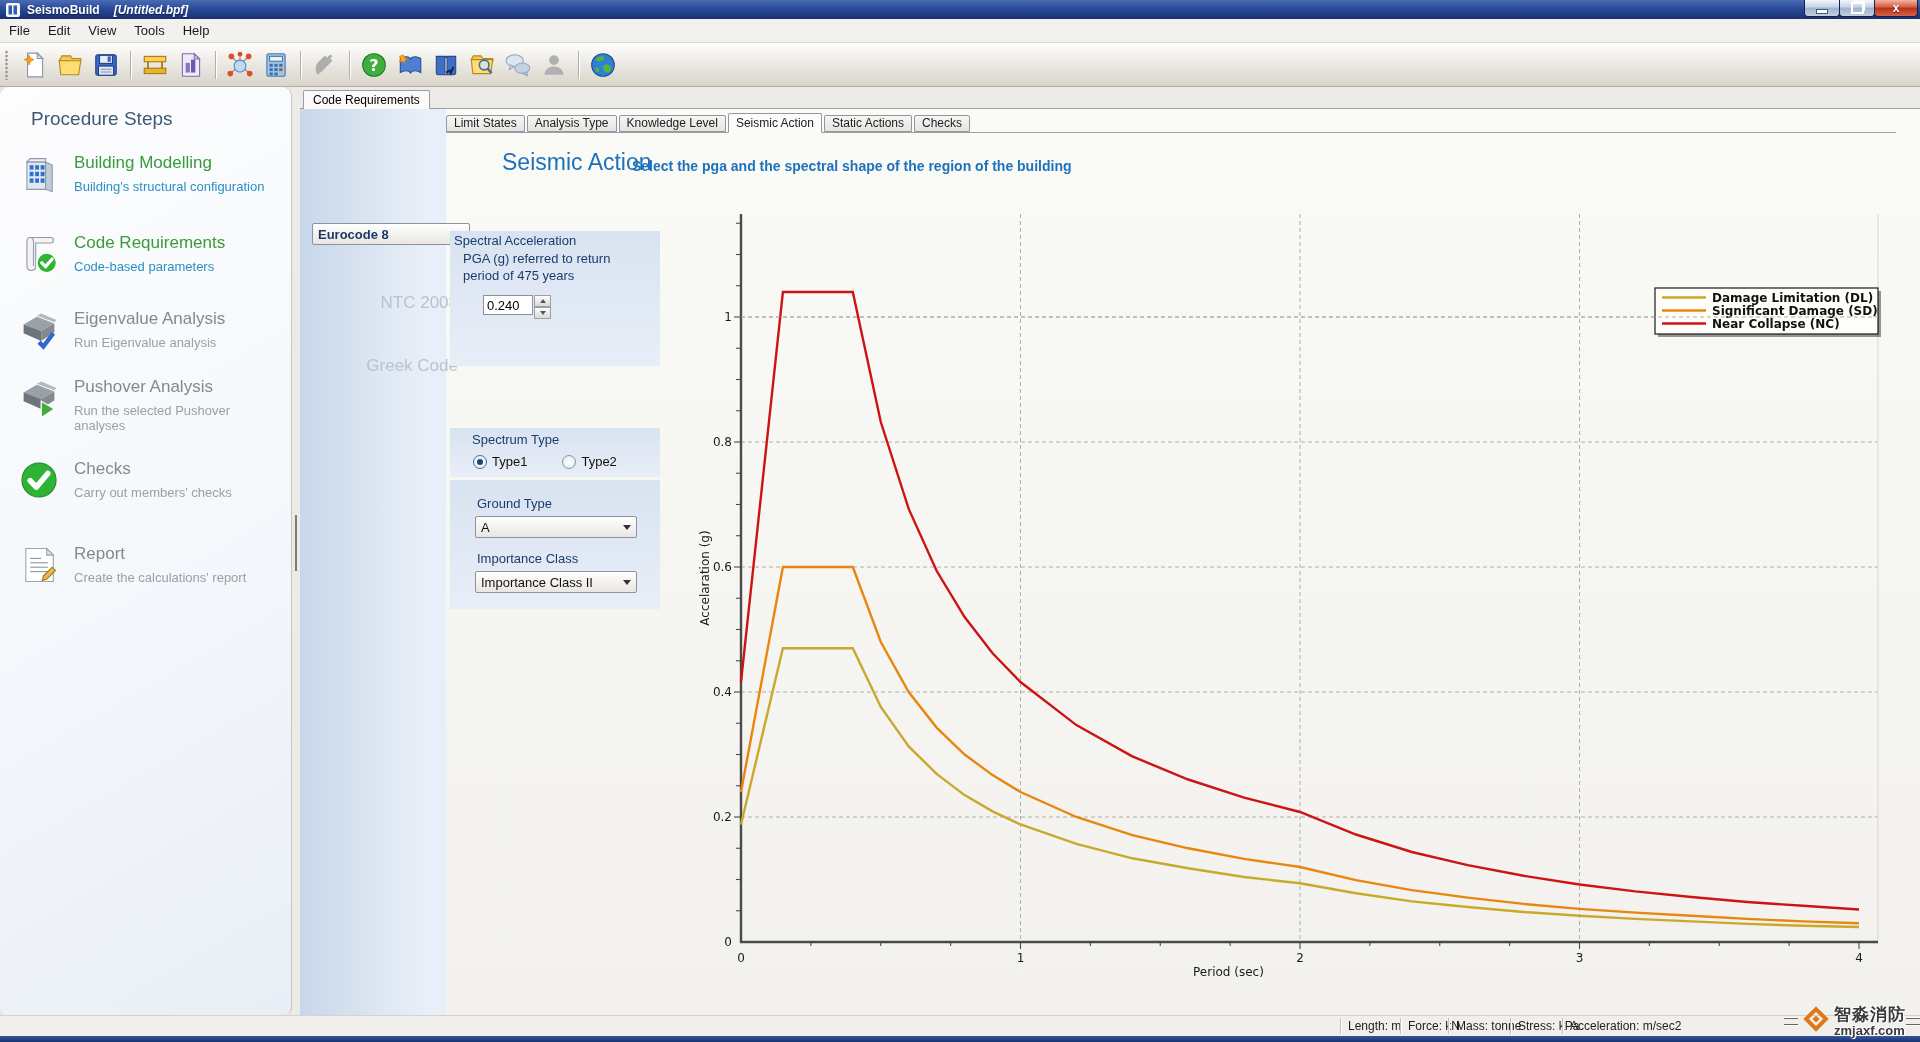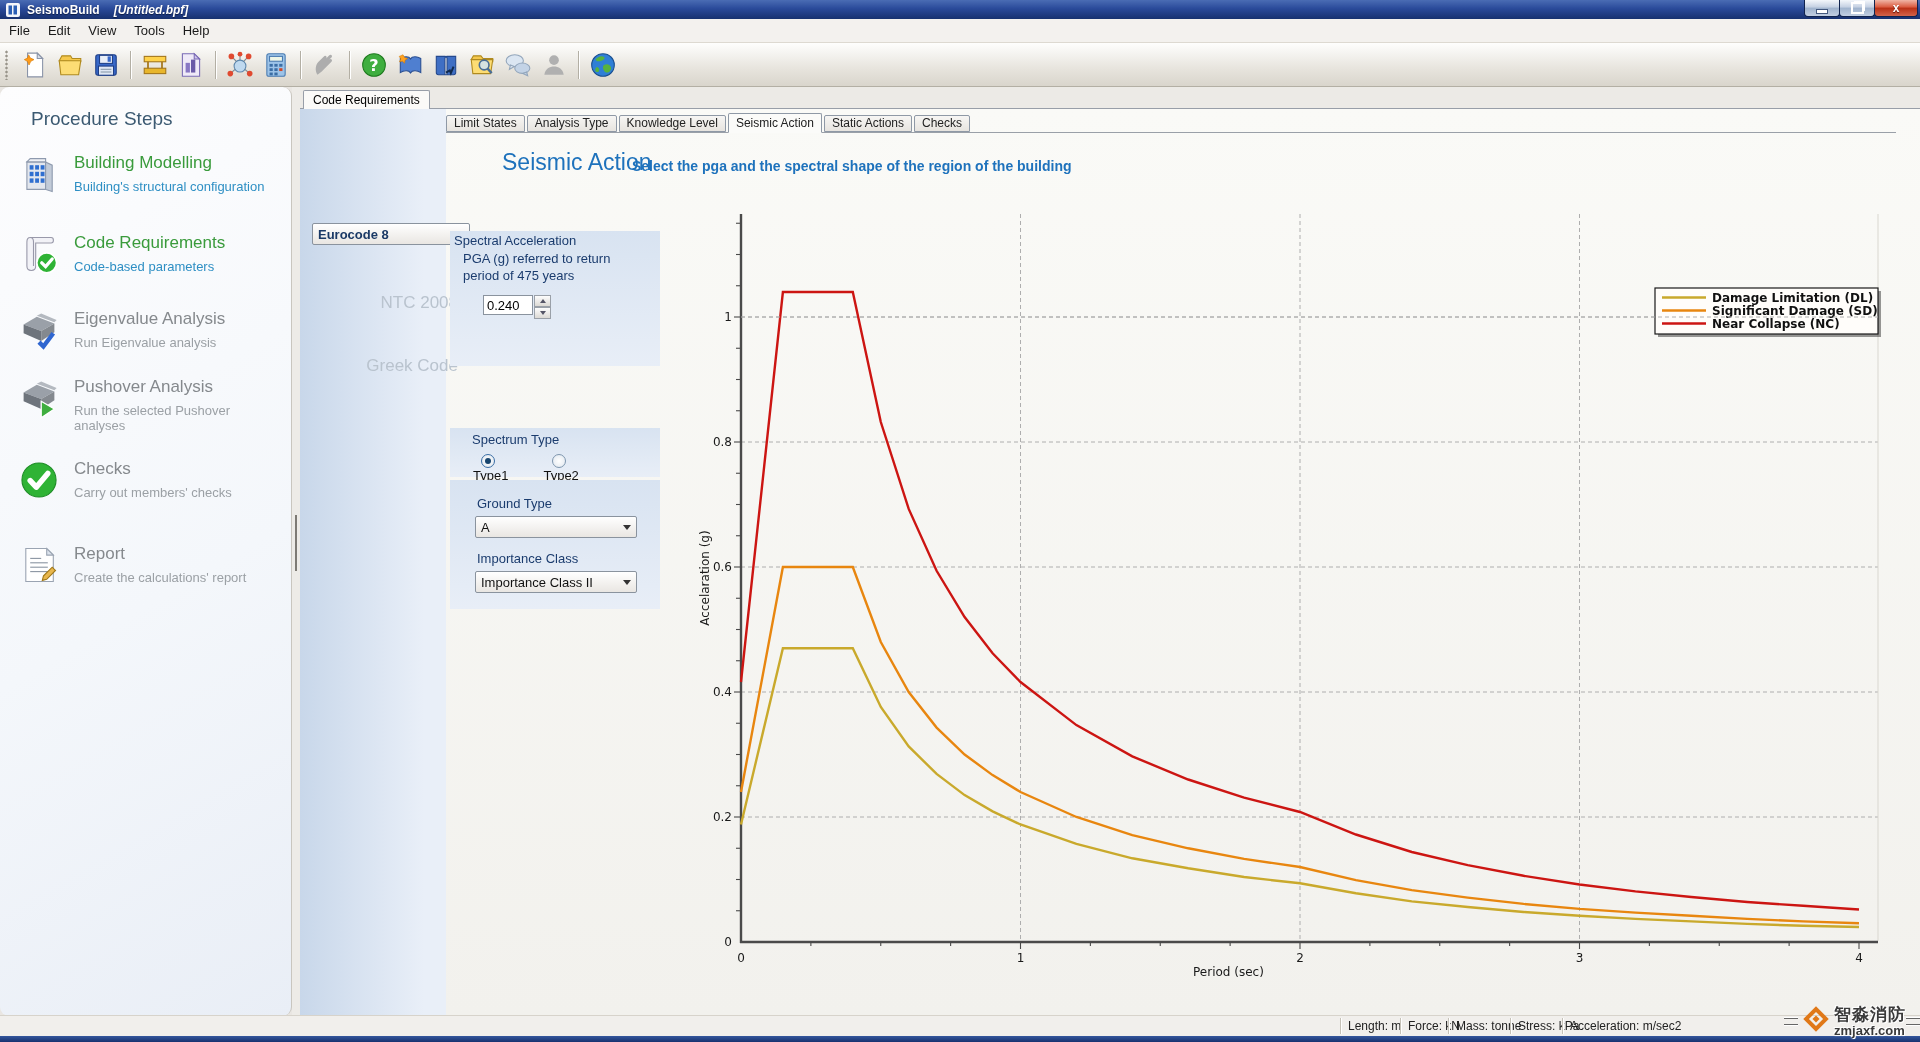--- a/index.html
+++ b/index.html
@@ -87,21 +87,21 @@
   .arr-dn{width:0;height:0;border-left:3px solid transparent;border-right:3px solid transparent;border-top:4px solid #556;}
   .sel{position:absolute;height:20px;background:linear-gradient(#fff,#e9e6e2);border:1px solid #8a939e;
        border-radius:2px;display:flex;align-items:center;justify-content:space-between;padding:0 5px;font-size:13px;color:#111;}
   .sel-arrow{width:0;height:0;border-left:4px solid transparent;border-right:4px solid transparent;border-top:5px solid #333;}
   .sel-damping{left:32px;top:30px;width:80px;}
   .sel-ground{left:25px;top:36px;width:150px;}
   .sel-importance{left:25px;top:91px;width:150px;}
   .lbl-ground{position:absolute;left:27px;top:16px;font-size:13px;color:#1b3c6e;}
   .lbl-importance{position:absolute;left:27px;top:71px;font-size:13px;color:#1b3c6e;}
   .radio-row{position:absolute;left:23px;top:26px;display:flex;font-size:13px;color:#111;}
-  .radio-opt{display:flex;align-items:center;margin-right:35px;flex-direction:column;}
+  .radio-opt{display:flex;align-items:center;margin-right:35px;}
   .radio{width:12px;height:12px;border-radius:50%;border:1px solid #7e96ae;background:radial-gradient(#fff,#dfe6ee);margin-right:5px;position:relative;}
   .radio.checked{border-color:#3a6ea5;}
   .radio.checked::after{content:'';position:absolute;left:3px;top:3px;width:6px;height:6px;border-radius:50%;background:#17456e;}
   
   #chart{position:absolute;left:360px;top:82px;}
   .grid{stroke:#aeaeae;stroke-width:1;stroke-dasharray:4 3;}
   .chart-border{stroke:#d9d7d0;stroke-width:1;}
   .axis{stroke:#4a4a4a;stroke-width:2.4;}
   .tick{stroke:#4a4a4a;stroke-width:1.1;}
   .tlabel{font:12px "DejaVu Sans",sans-serif;fill:#1a1a1a;}

